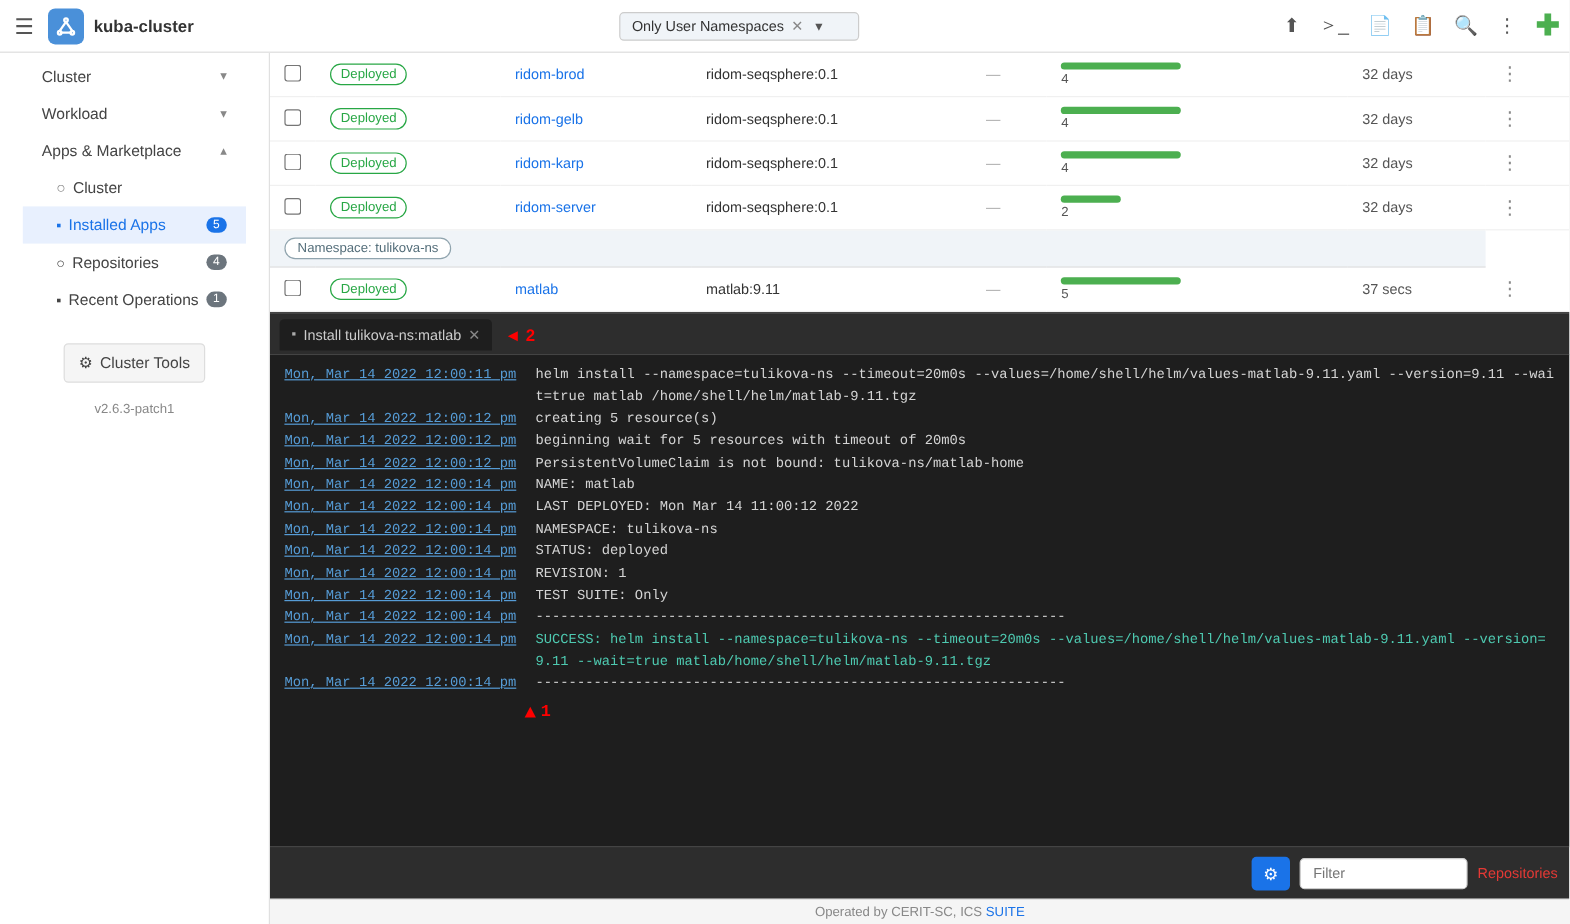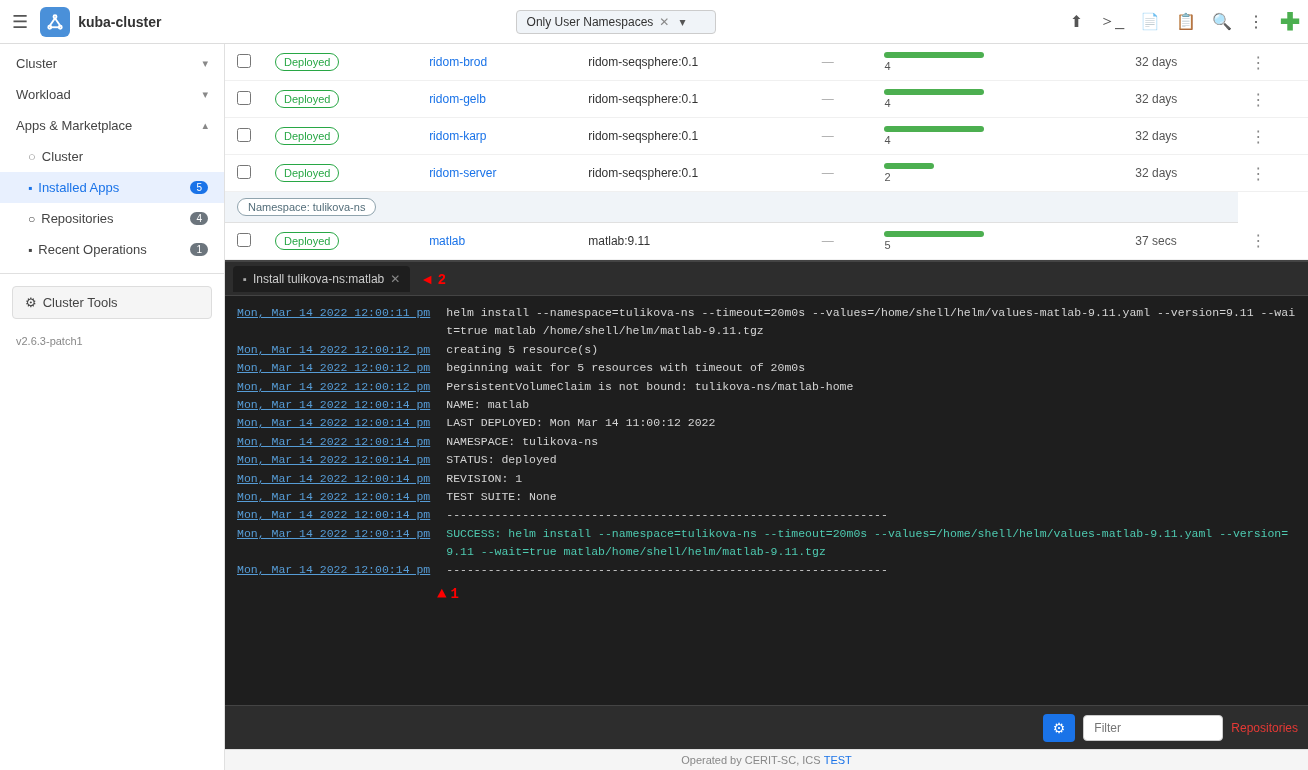--- a/index.html
+++ b/index.html
@@ -14,21 +14,21 @@
     .namespace-filter .close-x { color: #888; cursor: pointer; }
     .namespace-filter .chevron { color: #555; cursor: pointer; margin-left: 4px; }
     .header-actions { display: flex; align-items: center; gap: 16px; margin-left: auto; }
     .header-icon { color: #555; cursor: pointer; font-size: 16px; }
     .add-icon { color: #4caf50; font-size: 24px; font-weight: bold; cursor: pointer; }
 
     
     .main-layout { display: flex; flex: 1; overflow: hidden; }
 
     
-    .sidebar { width: 225px; background: #fff; border-right: 1px solid #e0e0e0; display: flex; flex-direction: column; overflow-y: auto; flex-shrink: 0; }
+    .sidebar { width: 225px; background: #fff; border-right: 1px solid #e0e0e0; display: flex; flex-direction: column; overflow-y: auto; flex-shrink: 0; align-items: center; }
     .sidebar-section { padding: 4px 0; }
     .sidebar-item { display: flex; align-items: center; padding: 8px 16px; cursor: pointer; color: #444; font-size: 13px; gap: 6px; position: relative; }
     .sidebar-item.active { background: #e8f0fe; color: #1a73e8; }
     .sidebar-item .chevron { margin-left: auto; color: #888; font-size: 11px; }
     .sidebar-item .badge { margin-left: auto; background: #6c757d; color: white; border-radius: 10px; font-size: 10px; padding: 1px 6px; }
     .sidebar-item .badge.blue { background: #1a73e8; }
     .sidebar-divider { height: 1px; background: #e0e0e0; margin: 4px 0; }
     .cluster-tools-btn { margin: 8px 12px; background: #f5f5f5; border: 1px solid #ddd; border-radius: 4px; padding: 8px 12px; cursor: pointer; display: flex; align-items: center; gap: 6px; font-size: 13px; color: #444; }
     .version-text { padding: 8px 16px; font-size: 11px; color: #888; }
 
@@ -283,21 +283,21 @@
           <div class="log-line">
             <span class="log-timestamp">Mon, Mar 14 2022 12:00:14 pm</span>
             <span class="log-message">STATUS: deployed</span>
           </div>
           <div class="log-line">
             <span class="log-timestamp">Mon, Mar 14 2022 12:00:14 pm</span>
             <span class="log-message">REVISION: 1</span>
           </div>
           <div class="log-line">
             <span class="log-timestamp">Mon, Mar 14 2022 12:00:14 pm</span>
-            <span class="log-message">TEST SUITE: None</span>
+            <span class="log-message">TEST SUITE: Only</span>
           </div>
           <div class="log-line">
             <span class="log-timestamp">Mon, Mar 14 2022 12:00:14 pm</span>
             <span class="log-message">----------------------------------------------------------------</span>
           </div>
           <div class="log-line">
             <span class="log-timestamp">Mon, Mar 14 2022 12:00:14 pm</span>
             <span class="log-message success">SUCCESS: helm install --namespace=tulikova-ns --timeout=20m0s --values=/home/shell/helm/values-matlab-9.11.yaml --version=9.11 --wait=true matlab/home/shell/helm/matlab-9.11.tgz</span>
           </div>
           <div class="log-line" style="position: relative;">
@@ -313,17 +313,17 @@
 
     <div class="log-footer">
       <div class="log-footer-right">
         <button class="btn-settings">⚙</button>
         <input class="filter-input" placeholder="Filter" style="">
         <span class="disconnected-text">Repositories</span>
       </div>
     </div>
 
     <div class="page-footer">
-      <span>Operated by CERIT-SC, ICS</span>&nbsp;<a href="#">TEST</a>
+      <span>Operated by CERIT-SC, ICS</span>&nbsp;<a href="#">SUITE</a>
     </div>
 
   </div>
 </div>
 
 </body></html>

